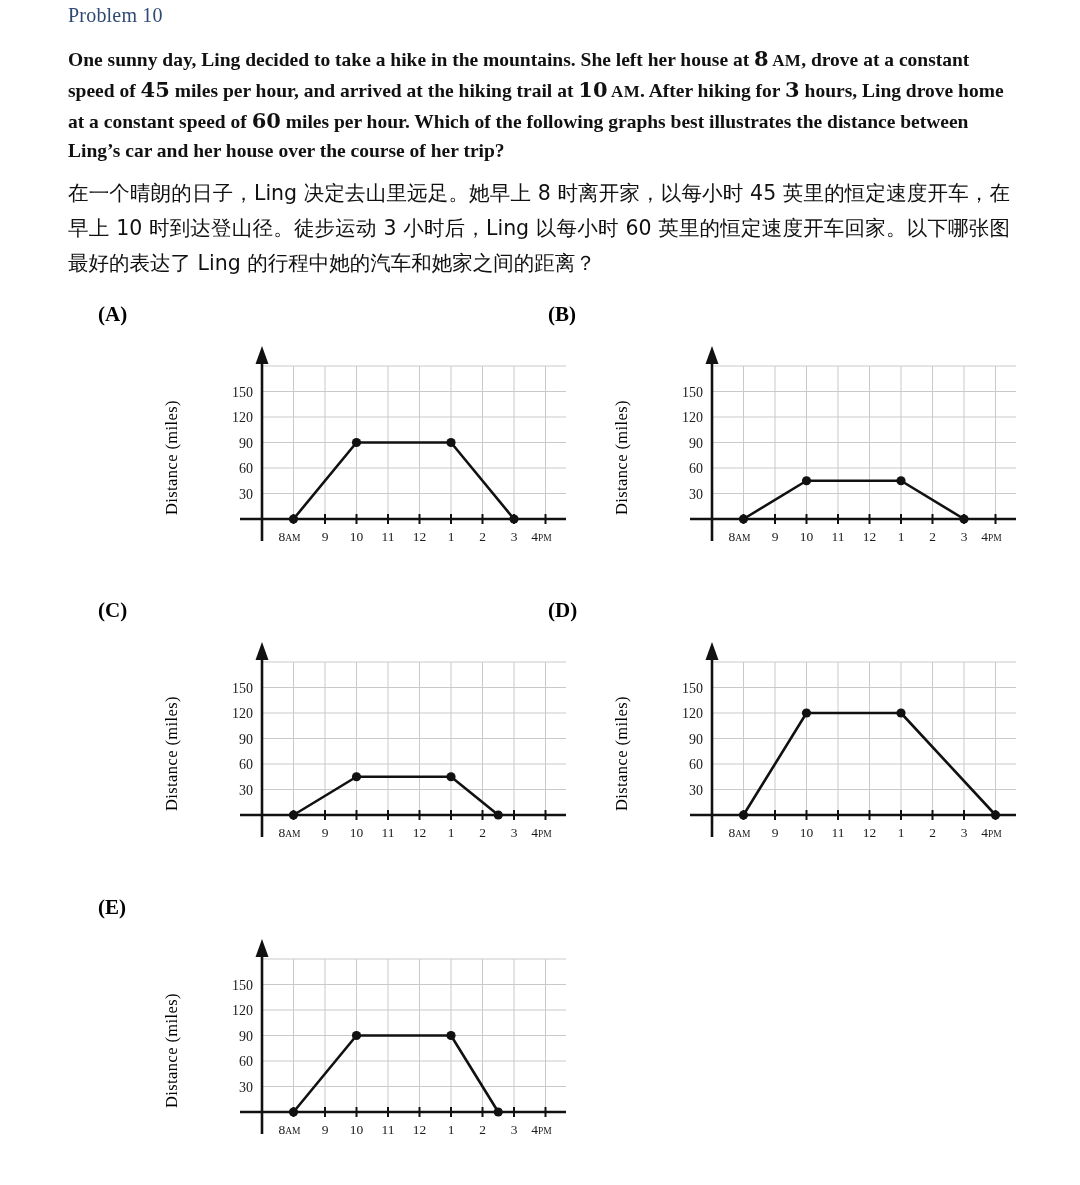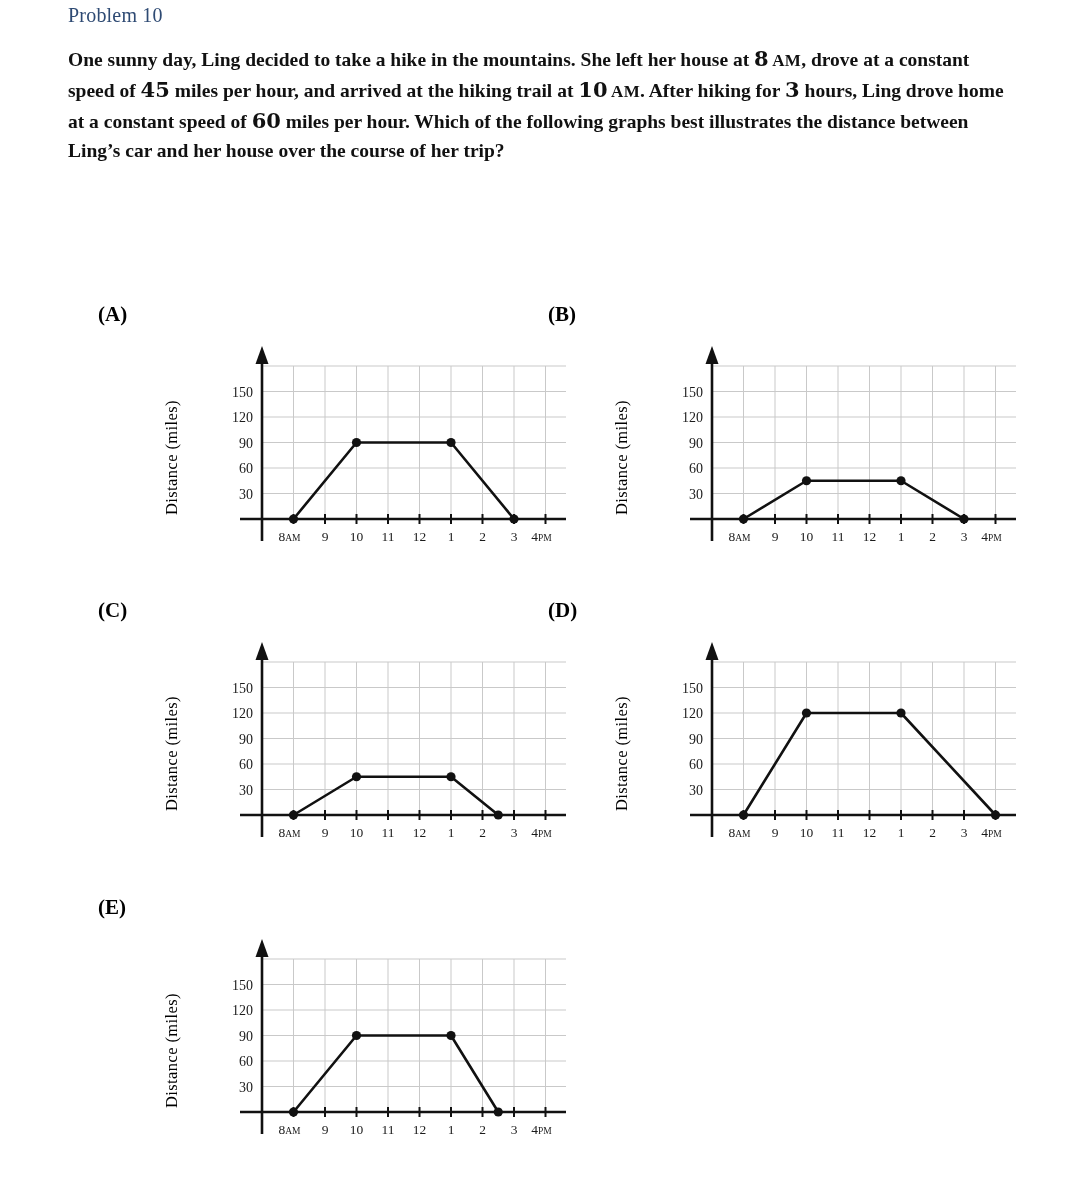--- a/index.html
+++ b/index.html
@@ -128,20 +128,21 @@
 </style>
 </head>
 <body>
 
 <div id="page">
 
   <div class="problem-title">Problem 10</div>
 
   <div class="statement-en"><span>One sunny day, Ling decided to take a hike in the mountains. She left her house at </span><span class="math">8</span><span class="sc"> AM</span><span>, drove at a constant speed of </span><span class="math">45</span><span> miles per hour, and arrived at the hiking trail at </span><span class="math">10</span><span class="sc"> AM</span><span>. After hiking for </span><span class="math">3</span><span> hours, Ling drove home at a constant speed of </span><span class="math">60</span><span> miles per hour. Which of the following graphs best illustrates the distance between Ling’s car and her house over the course of her trip?</span></div>
 
+  <div class="statement-zh">在一个晴朗的日子，Ling 决定去山里远足。她早上 8 时离开家，以每小时 45 英里的恒定速度开车，在早上 10 时到达登山径。徒步运动 3 小时后，Ling 以每小时 60 英里的恒定速度开车回家。以下哪张图最好的表达了 Ling 的行程中她的汽车和她家之间的距离？</div>
 
   <div id="options-host">
       <div class="option" style="left: 98px; top: 302px;">
         <div class="option-label">(A)</div>
         <div class="graph-wrap" style="left: 78px; top: 32px;">
           <svg width="390" height="215" viewBox="0 0 390 215">
             <g>
               <line x1="86" y1="32" x2="86" y2="185" stroke="#c9c9c9" stroke-width="1"></line>
               <line x1="117.5" y1="32" x2="117.5" y2="185" stroke="#c9c9c9" stroke-width="1"></line>
               <line x1="149" y1="32" x2="149" y2="185" stroke="#c9c9c9" stroke-width="1"></line>

